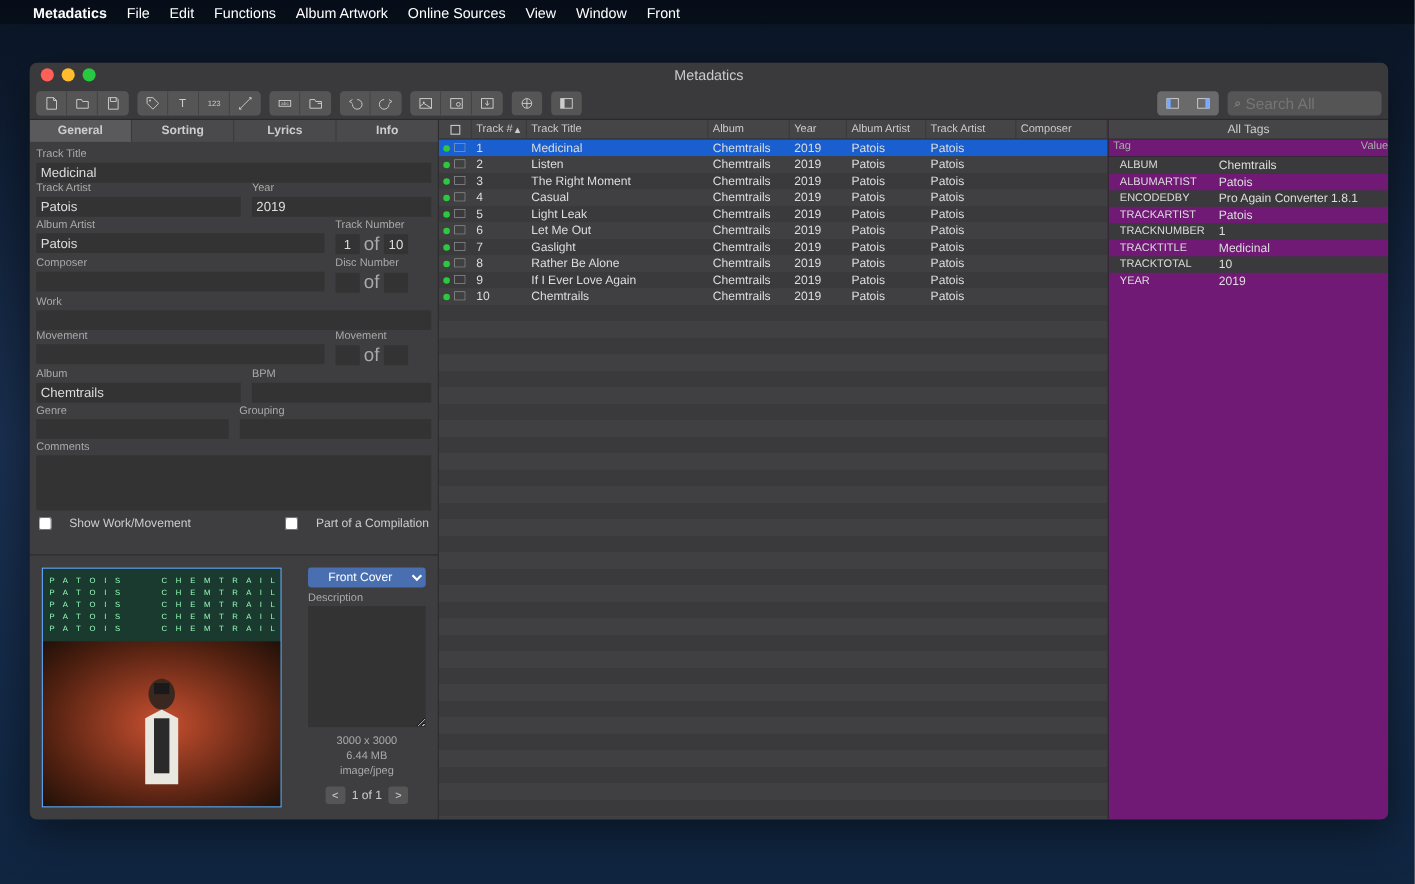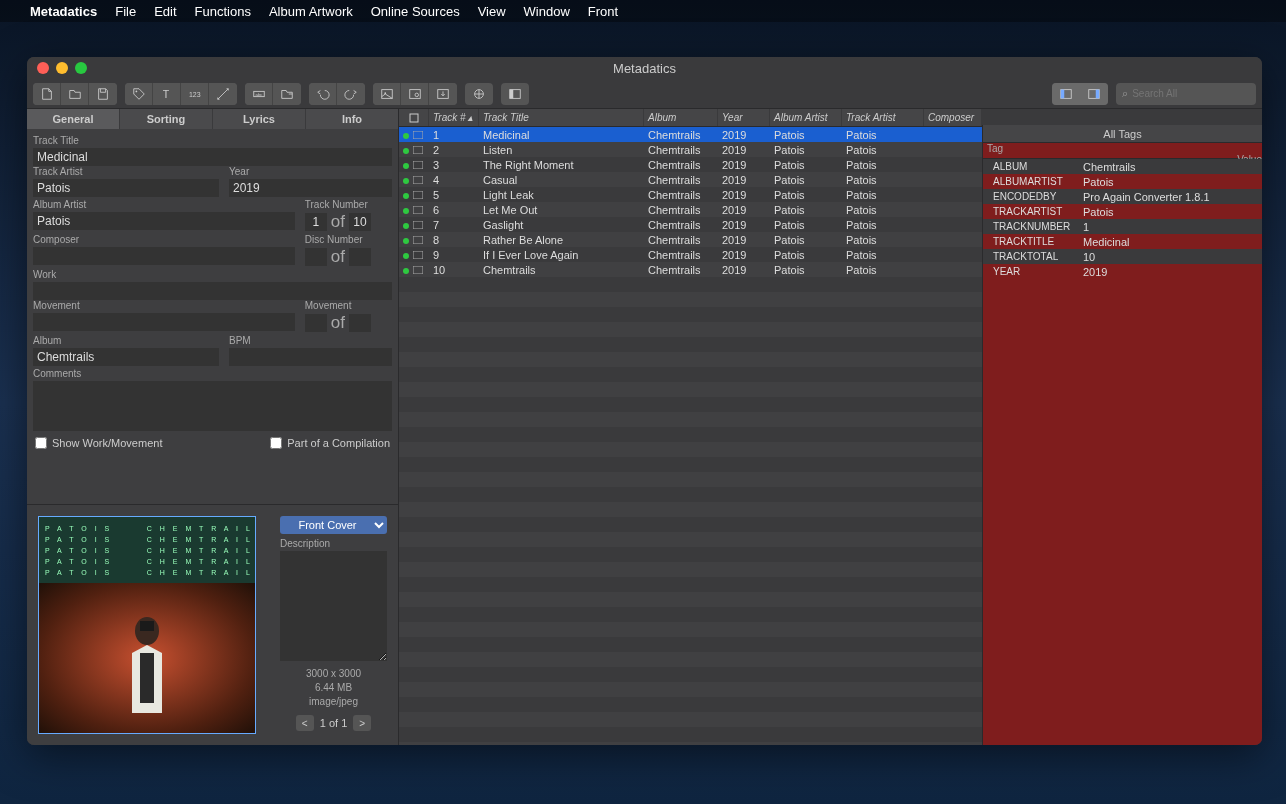--- a/index.html
+++ b/index.html
@@ -22,80 +22,80 @@
 .toolbar { height: 30px; background: #3a3a3c; display: flex; align-items: center; padding: 0 6px; gap: 8px; border-bottom: 1px solid #2a2a2c; }
 .tool-group { display: flex; background: #555; border-radius: 4px; overflow: hidden; }
 .tool-btn { width: 28px; height: 22px; display: flex; align-items: center; justify-content: center; color: #ddd; background: #555; border-right: 1px solid #444; cursor: pointer; }
 .tool-btn:last-child { border-right: none; }
 .tool-btn svg { width: 14px; height: 14px; fill: #ccc; }
 .toolbar-spacer { flex: 1; }
 .seg-btn { width: 28px; height: 22px; background: #555; display:flex; align-items:center; justify-content:center; }
 .seg-btn.active { background: #6a6a6a; }
 .seg-btn svg { width:14px; height:14px; fill:#ccc; }
 .searchbox { width: 140px; height: 22px; background: #555; border-radius: 4px; display: flex; align-items: center; padding: 0 6px; gap: 4px; color:#999; font-size:11px; }
-.searchbox input { background: transparent; border: none; outline: none; color: #ccc; font-size: 10px; width: 100%; }
+.searchbox input { background: transparent; border: none; outline: none; color: #ccc; font-size: 14px; width: 100%; }
 
 
 .body-area { flex: 1; display: flex; overflow: hidden; }
 .left-pane { width: 372px; display: flex; flex-direction: column; background: #3e3e40; border-right: 1px solid #2a2a2c; }
 .tabs { display: flex; height: 20px; font-weight: bold; }
 .tab { flex: 1; text-align: center; font-size: 11px; color: #ccc; background: #4a4a4c; border-right: 1px solid #3a3a3c; display: flex; align-items: center; justify-content: center; cursor:pointer; }
 .tab.active { background: #5a5a5c; }
 .tab:last-child { border-right: none; }
 
 .form-area { padding: 6px 6px 0 6px; flex:1; overflow:auto; }
 .field-row { display: flex; gap: 10px; margin-bottom: 2px; }
 .field { flex: 1; display: flex; flex-direction: column; }
 .field-label { font-size: 10px; color: #aaa; margin-bottom: 2px; }
 .field-input { height: 18px; background: #333; border: none; color: #ddd; font-size: 12px; padding: 0 4px; }
 .field-input.tall { height: 50px; resize: none; }
 .num-of { display: flex; align-items:center; gap:4px; }
 .num-of input { width: 22px; height: 18px; background:#333; border:none; color:#ddd; text-align:center; font-size:12px; }
 .num-of span { font-size:17px; color:#aaa; }
 .check-row { display:flex; align-items:center; justify-content:space-between; padding:6px 2px; font-size:11px; color:#ccc; }
-.check-row label { display:flex; align-items:center; gap:5px; }
+.check-row label { display:flex; align-items:center; gap:16px; }
 .check-row input[type=checkbox] { width:12px; height:12px; }
 
 
 .artwork-panel { display:flex; padding:11px; gap:24px; border-top:1px solid #2a2a2c; }
 .art-img { width: 218px; height: 218px; background: #1a3a30; border:1px solid #6af; position:relative; overflow:hidden; }
 .art-text { position:absolute; top:6px; left:6px; right:6px; font-size:7px; color:#9fb; letter-spacing:3px; line-height:11px; }
 .art-figure { position:absolute; bottom:0; left:50%; transform:translateX(-50%); width:70px; height:130px; }
 .art-bg { position:absolute; bottom:0; left:0; right:0; height:150px; background: radial-gradient(ellipse at center, #c85030 0%, #502010 70%, #201008 100%); }
 .art-side { flex:1; display:flex; flex-direction:column; }
 .art-select { height:18px; background:#4a6fb0; color:#fff; font-size:11px; border:none; text-align:center; border-radius:3px; }
 .art-desc-label { font-size:10px; color:#aaa; margin-top:4px; }
 .art-desc { width:100%; height:110px; background:#333; border:none; margin-top:2px; }
 .art-meta { font-size:10px; color:#aaa; text-align:center; margin-top:6px; line-height:14px; }
 .art-nav { display:flex; justify-content:center; align-items:center; gap:6px; margin-top:6px; font-size:11px; color:#ccc; }
 .art-nav button { width:18px; height:16px; background:#555; border:none; color:#ccc; border-radius:3px; font-size:10px; }
 
 
 .center-pane { flex:1; display:flex; flex-direction:column; background:#3a3a3c; }
 .thead { display:flex; height:18px; background:#454547; font-size:10px; color:#ccc; border-bottom:1px solid #2a2a2c; }
-.thead .col { display:flex; align-items:center; padding:0 4px; border-right:1px solid #3a3a3c;font-style:italic; }
+.thead .col { display:flex; align-items:center; padding:0 4px; border-right:1px solid #3a3a3c; }
 .col-ic { width:30px; justify-content:center; }
 .col-num { width:50px; }
 .col-title { width:165px; }
 .col-album { width:74px; }
 .col-year { width:52px; }
 .col-aartist { width:72px; }
 .col-tartist { width:82px; }
 .col-comp { flex:1; }
 .trow { display:flex; height:15px; font-size:11px; color:#ddd; align-items:center; }
 .trow.sel { background:#1a5fd0; }
 .trow:not(.sel):nth-child(even) { background:#404042; }
 .trow .col { padding:0 4px; white-space:nowrap; overflow:hidden; }
 .dot { width:6px; height:6px; background:#2ec840; border-radius:50%; display:inline-block; margin-right:4px; }
 .tbody { flex:1; background: repeating-linear-gradient(#3a3a3c 0, #3a3a3c 15px, #404042 15px, #404042 30px); }
 
 
-.right-pane { width:280px; background:#7f1d1d; border-left:1px solid #2a2a2c; display:flex; flex-direction:column;margin-top:16px; }
+.right-pane { width:255px; background:#701a75; border-left:1px solid #2a2a2c; display:flex; flex-direction:column; }
 .rhead { height:18px; background:#454547; display:flex; align-items:center; justify-content:center; font-size:11px; color:#ccc; border-bottom:1px solid #2a2a2c; }
-.rsub { display:flex; height:16px; font-size:10px; color:#aaa; border-bottom:1px solid #2a2a2c;flex-direction:column; }
+.rsub { display:flex; height:16px; font-size:10px; color:#aaa; border-bottom:1px solid #2a2a2c; }
 .rsub div:first-child { width:100px; padding-left:4px; } .rsub div:last-child { flex:1;text-align:right; }
 .rrow { display:flex; height:15px; font-size:11px; color:#ddd; align-items:center; }
 .rrow:nth-child(odd) { background:#3a3a3c; }
 .rrow div:first-child { width:100px; padding-left:10px; font-size:10px; }
 .rrow div:last-child { flex:1; }
 .rbody { flex:1; }
 
 
 .statusbar { height:20px; background:#3a3a3c; border-top:1px solid #2a2a2c; display:flex; align-items:center; padding:0 8px; font-size:10px; color:#aaa; justify-content:space-between; }
 .status-tools { display:flex; gap:14px; color:#888; font-size:13px; }
@@ -321,20 +321,30 @@
               </div>
             </div>
         </div>
         <div class="field-row">
           <div class="field" style="flex:3">
               <span class="field-label">Album</span>
             <input class="field-input" value="Chemtrails" style="">
             </div>
           <div class="field" style="flex:1">
               <span class="field-label">BPM</span>
+            <input class="field-input" style="">
+            </div>
+        </div>
+        <div class="field-row">
+          <div class="field">
+              <span class="field-label">Genre</span>
+            <input class="field-input" style="">
+            </div>
+          <div class="field">
+              <span class="field-label">Grouping</span>
             <input class="field-input" style="">
             </div>
         </div>
         <div class="field">
             <span class="field-label">Comments</span>
           <textarea class="field-input tall" style=""></textarea>
           </div>
         <div class="check-row">
           <label>
               <input type="checkbox" style="">

